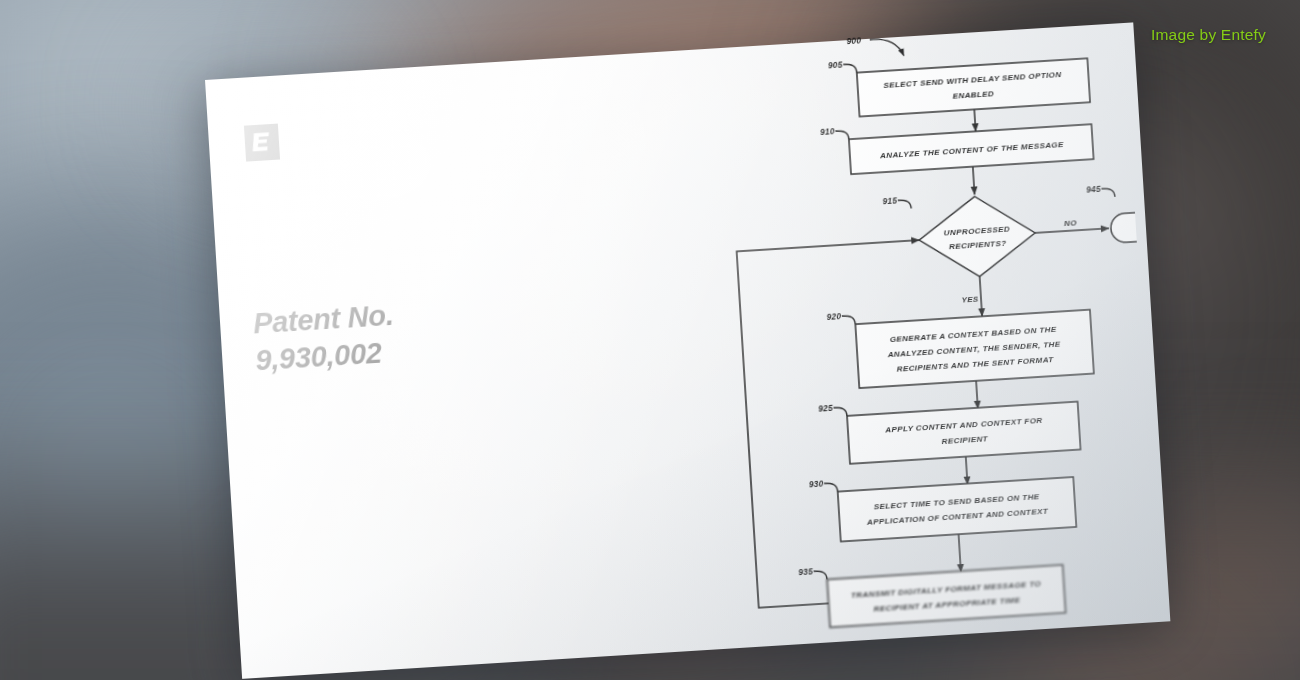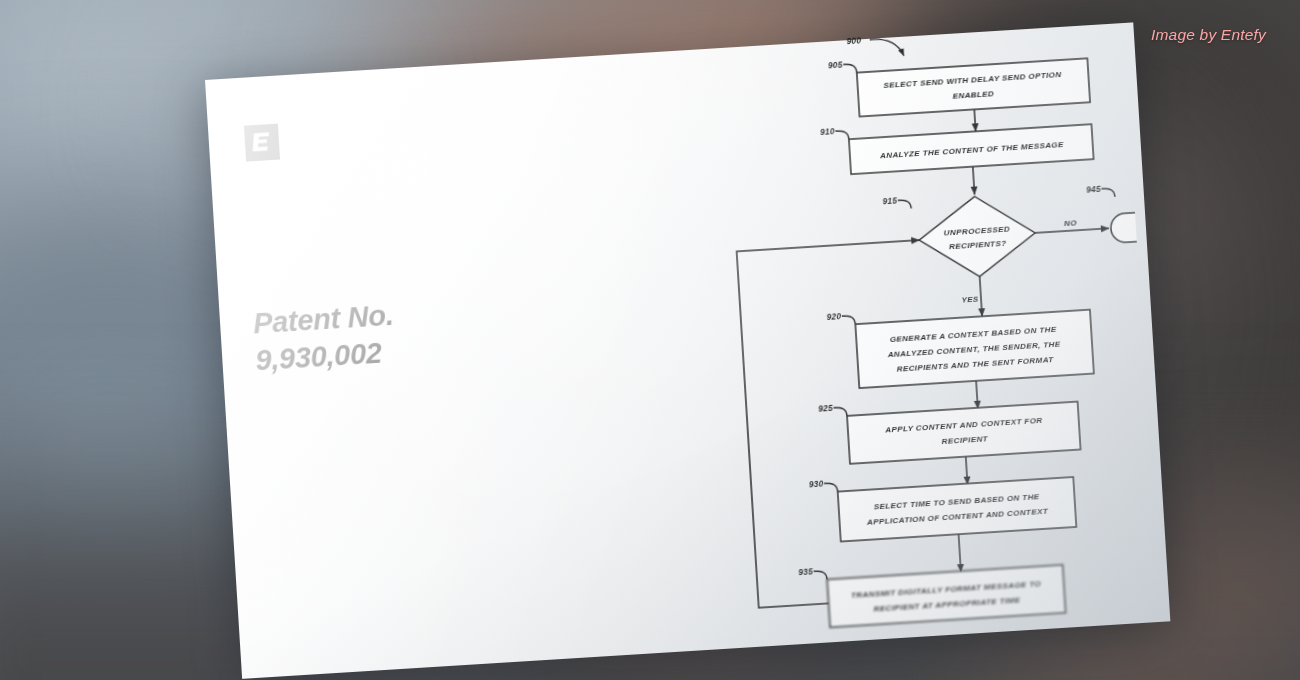--- a/index.html
+++ b/index.html
@@ -47,21 +47,21 @@
   .sp2{left:880px;top:300px;width:200px;height:170px;background:#6d5046;opacity:.35;}
   .sp3{left:1120px;top:480px;width:240px;height:200px;background:#7d5f51;opacity:.38;}
   .sp4{left:1060px;top:120px;width:200px;height:180px;background:#6b625e;opacity:.35;}
   .sp5{left:250px;top:560px;width:300px;height:160px;background:#5d6269;opacity:.40;}
   .sp6{left:150px;top:30px;width:220px;height:150px;background:#7e8994;opacity:.35;}
   .sp7{left:980px;top:600px;width:260px;height:180px;background:#8a6a5a;opacity:.30;}
 
   
   #attribution{
     position:absolute;right:34px;top:26px;
-    color:#fca5a5;font-style:italic;font-size:15.5px;letter-spacing:.2px;
+    color:#84cc16;font-size:15.5px;letter-spacing:.2px;
     font-family:"Liberation Sans", sans-serif;
     text-shadow:0 1px 3px rgba(0,0,0,.35);
     z-index:40;
   }
 
   
   #card-wrap{
     position:absolute;left:205px;top:80px;width:930px;height:600px;
     transform:rotate(-3.55deg);
     transform-origin:0 0;

